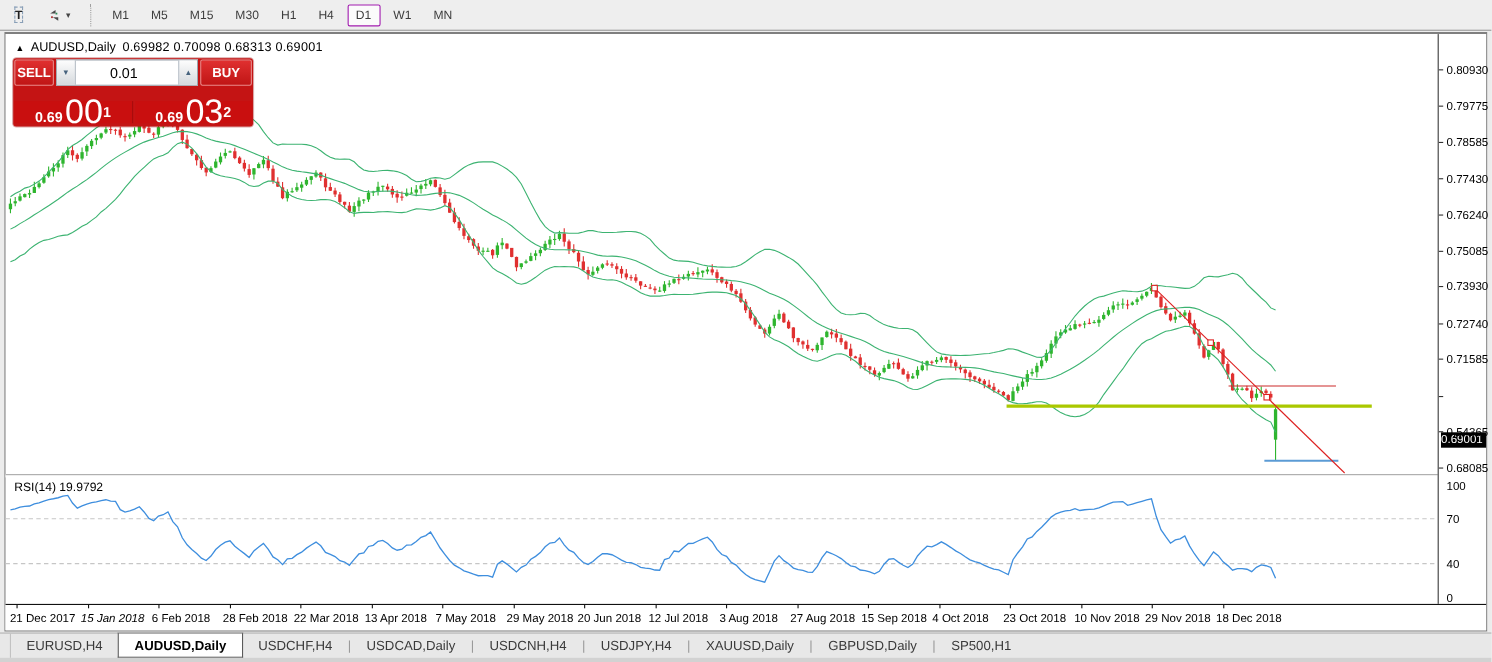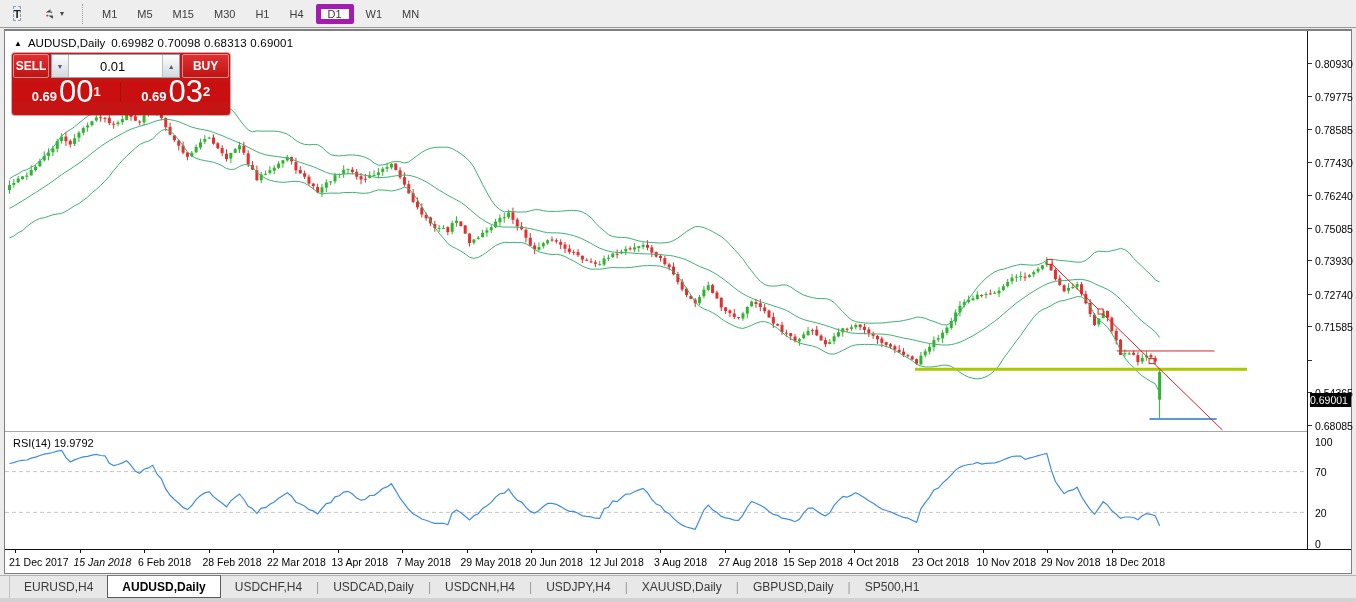--- a/index.html
+++ b/index.html
@@ -14,21 +14,21 @@
   .tbtn { height:20px; display:flex; align-items:center; justify-content:center;
           color:#3c3c3c; font-size:11px; padding:0 7px; border:1px solid transparent; }
   #text-tool { width:22px; margin-left:6px; }
   #text-tool .t-glyph { border:1px dashed #8aa0b8; width:15px; height:15px;
       display:flex; align-items:center; justify-content:center; font-weight:bold;
       font-size:11px; color:#222; }
   #cursor-tool { margin-left:8px; width:36px; }
   .caret { font-size:8px; color:#444; margin-left:3px; }
   .tb-sep { width:1px; height:20px; border-left:1px dotted #9f9f9f; margin:0 9px 0 10px; }
   .tf-btn { min-width:26px; margin:0 2px; cursor:default; }
-  .tf-btn.active { background:#fbfbfb; border:5px solid #a21caf; border-radius:2px; }
+  .tf-btn.active { background:#fbfbfb; border:1px solid #a21caf; border-radius:2px; }
 
   
   #chart-window { position:absolute; left:4px; top:29px; width:1348px; height:545px;
                   background:#ffffff; border:1px solid #7f7f7f; border-top-width:2px; }
   #chart-client { position:absolute; left:0; top:0; width:1346px; height:542px; }
 
   #main-svg { position:absolute; left:0; top:0; }
   #rsi-svg  { position:absolute; left:0; top:403px; }
 
   #pane-sep { position:absolute; left:0; top:400px; width:1302px; height:3px;
@@ -64,21 +64,21 @@
             border:1px solid #e98b8b; border-radius:2px; }
   #sell-btn { width:46px; }
   #buy-btn  { width:60px; }
   #vol-box { flex:1; display:flex; margin:0 2px; border:1px solid #9aa4ad; background:#fff;gap:31px; }
   .spin { width:17px; background:linear-gradient(#fdfdfd,#d5d9dd); border:0; color:#46637e;
           font-size:7px; display:flex; align-items:center; justify-content:center; }
   #spin-down { border-right:1px solid #b6bec6; }
   #spin-up   { border-left:1px solid #b6bec6; }
   #vol-value { flex:1; font-size:13px; color:#000; display:flex; align-items:center;
                justify-content:flex-end; padding-right:6px; }
-  #tp-row2 { display:flex; height:20px; margin-top:4px; }
+  #tp-row2 { display:flex; height:20px; margin-top:14px; }
   .tile { flex:1; display:flex; align-items:center; justify-content:center;
           background:#c90f0f; color:#fff; }
   #sell-tile { margin-right:2px; border-right:1px solid #a80c0c; }
   .tile .small { font-size:13px; font-weight:bold; margin-right:2px; margin-top:8px; }
   .tile .big   { font-size:31px; font-weight:400; line-height:30px; }
   .tile .sup   { font-size:13px; font-weight:bold; align-self:flex-start; margin-top:2px; }
 
   #rsi-label { position:absolute; left:8px; top:406px; font-size:11px; color:#000; }
 
   
@@ -701,21 +701,21 @@
           <div class="pa-tick" style="top: 295.366px;"></div>
           <div class="pa-label" style="top: 290.366px;">0.71585</div>
           <div class="pa-tick" style="top: 328.903px;"></div>
           <div class="pa-label" style="top: 323.903px; padding-left: 44px;">0.70395</div>
           <div class="pa-tick" style="top: 361.454px;"></div>
           <div class="pa-label" style="top: 356.454px;">0.54365</div>
           <div class="pa-tick" style="top: 394.004px;"></div>
           <div class="pa-label" style="top: 389.004px;">0.68085</div>
           <div class="rsi-axis-label" style="top: 404.5px;">100</div>
           <div class="rsi-axis-label" style="top: 435.1px;">70</div>
-          <div class="rsi-axis-label" style="top: 475.9px;">20</div>
+          <div class="rsi-axis-label" style="top: 475.9px;">40</div>
           <div class="rsi-axis-label" style="top: 506.5px;">0</div>
         </div>
 
       <div id="date-axis">
           <div class="da-tick" style="left: 10px;"></div>
           <div class="da-label" style="left: 4px;">21 Dec 2017</div>
           <div class="da-tick" style="left: 74.5px;"></div>
           <div class="da-label" style="left: 68.5px; font-style: italic;">15 Jan 2018</div>
           <div class="da-tick" style="left: 139px;"></div>
           <div class="da-label" style="left: 133px;">6 Feb 2018</div>

